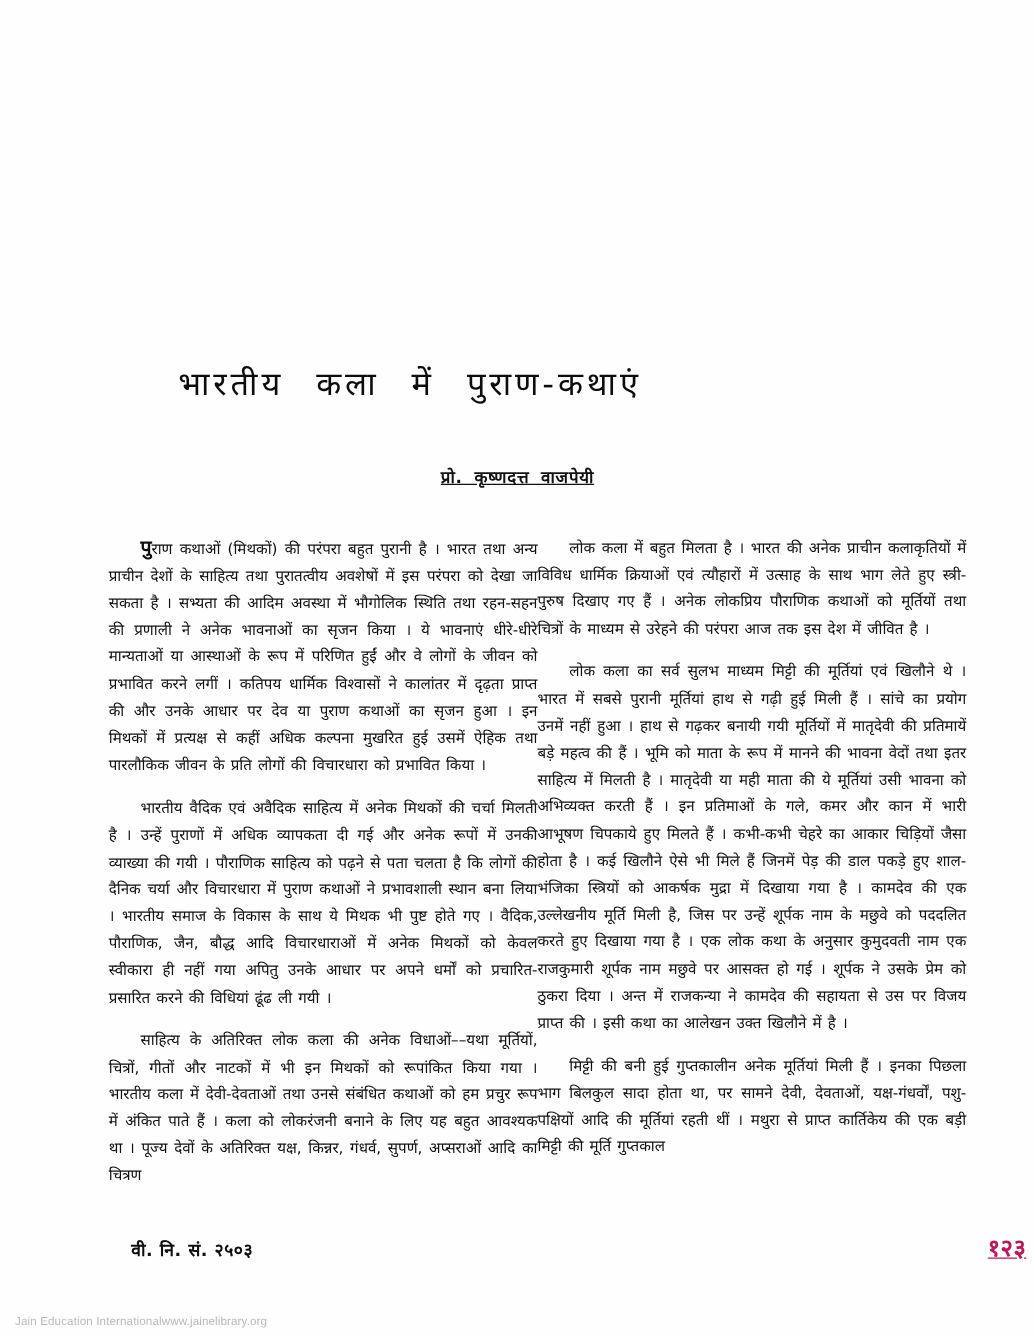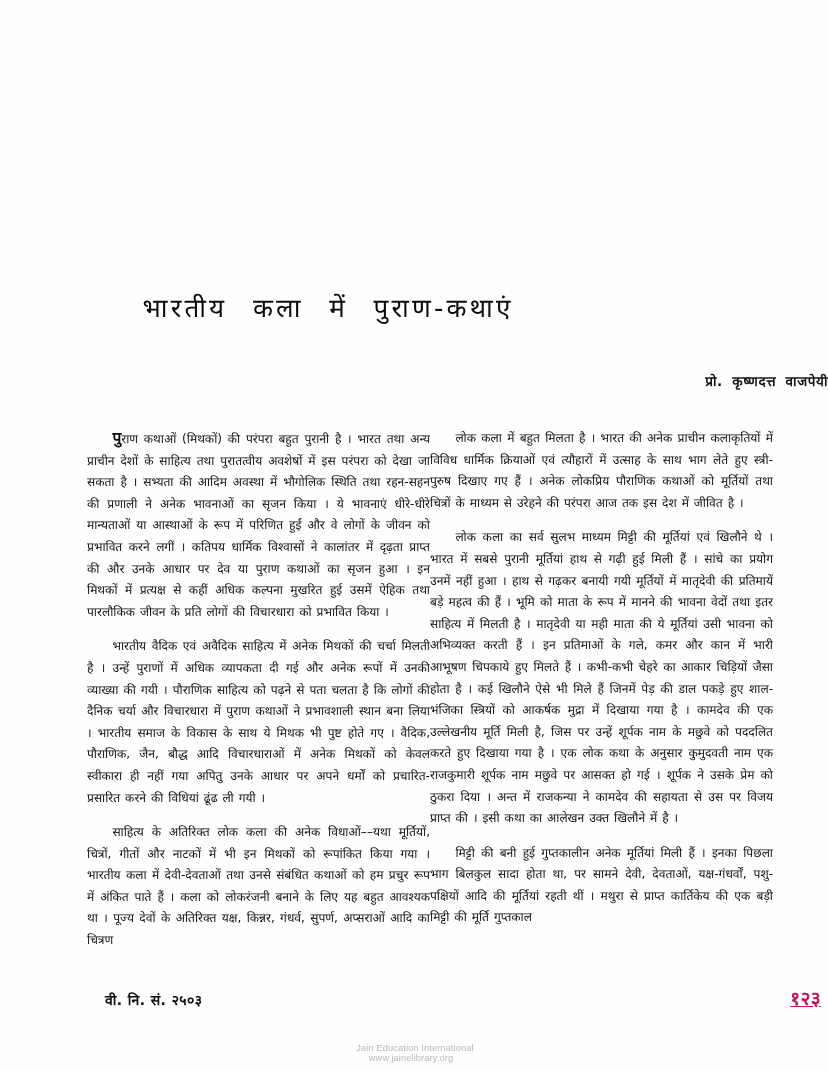--- a/index.html
+++ b/index.html
@@ -45,21 +45,22 @@
     line-height: 1.25;
     color: #0d0d0d;
     margin: 0;
     white-space: nowrap;
   }
   .author-line {
     position: absolute;
     left: 0;
     top: 372px;
     width: 828px;
-    text-align: right;
+    text-align: center;
+    text-decoration: underline;
   }
   .author-name {
     font-family: "DejaVu Sans", sans-serif;
     font-size: 13.5px;
     font-weight: 700;
     letter-spacing: 0.045em;
     word-spacing: 0.3em;
     color: #141414;
     margin: 0;
   }
@@ -127,21 +128,20 @@
   }
 
   
   .watermark-strip {
     position: absolute;
     left: 0;
     top: 1043px;
     width: 828px;
     height: 28px;
     display: flex;
-    flex-direction: column;
     align-items: center;
     box-sizing: border-box;
     padding: 0 10px;
   }
   .wm {
     font-family: "Liberation Sans", sans-serif;
     font-size: 9.3px;
     font-weight: 400;
     color: #b9b9b9;
     letter-spacing: 0.01em;

